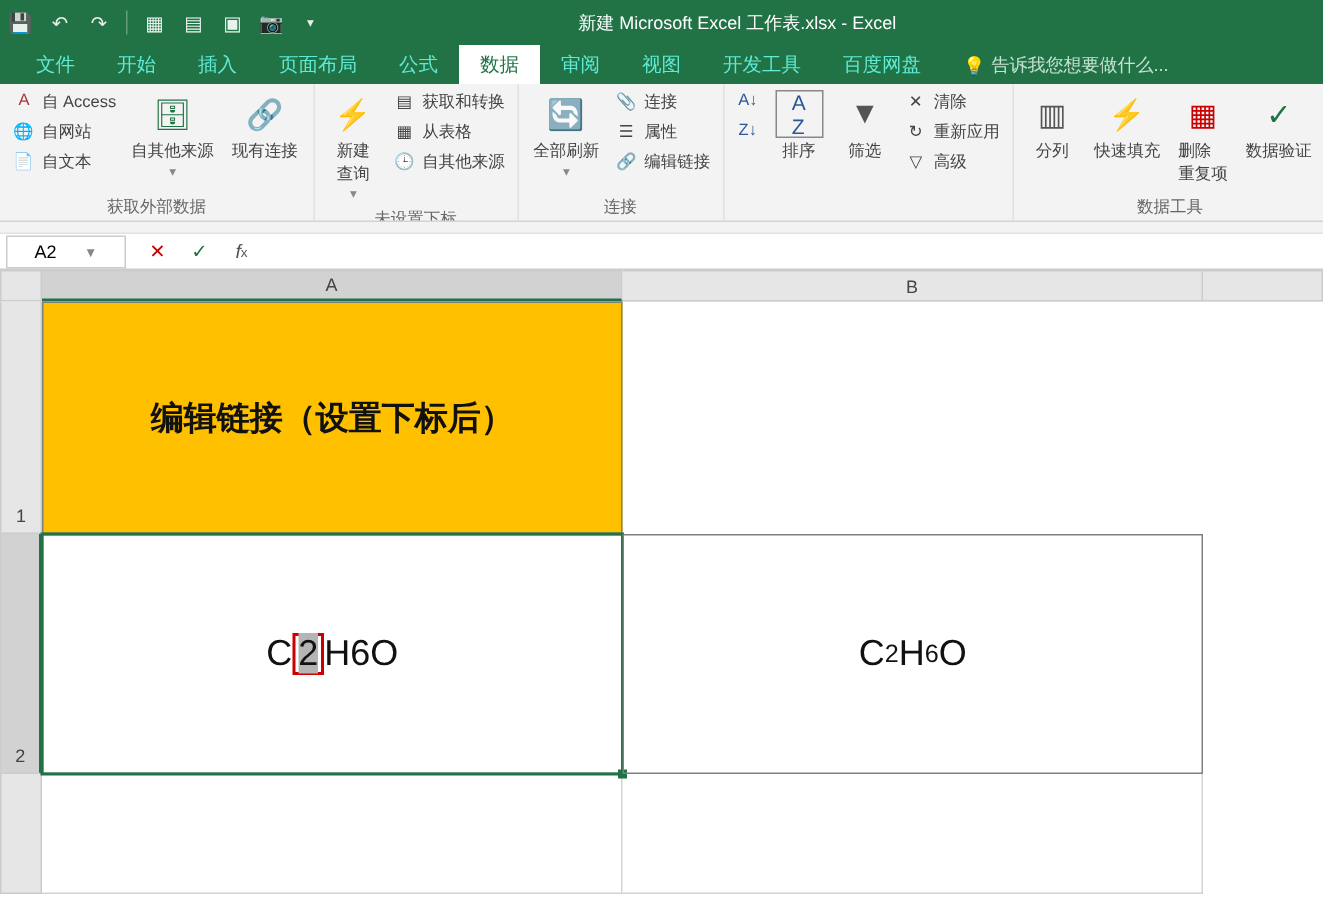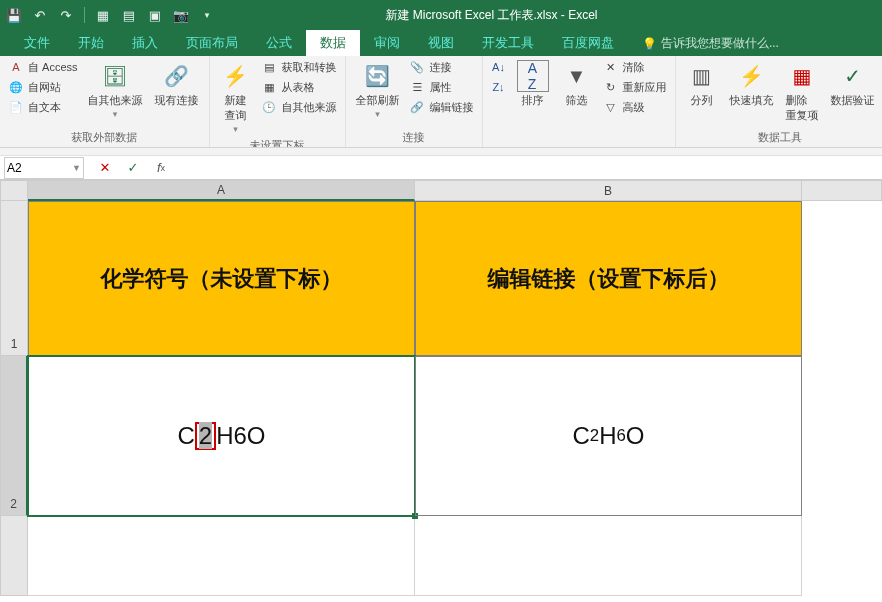--- a/index.html
+++ b/index.html
@@ -25,21 +25,21 @@
 .group-title { text-align: center; font-size: 11px; color: #666; padding: 2px 0; }
 .btn-col { display: flex; flex-direction: column; align-items: center; gap: 1px; cursor: pointer; padding: 2px 4px; }
 .btn-col .icon-lg { width: 32px; height: 32px; display: flex; align-items: center; justify-content: center; font-size: 20px; }
 .btn-col span { font-size: 11px; color: #444; text-align: left; white-space: nowrap; }
 .btn-list { display: flex; flex-direction: column; gap: 2px; }
 .btn-sm { display: flex; align-items: center; gap: 4px; font-size: 11px; color: #444; white-space: nowrap; cursor: pointer; padding: 1px 2px; }
 .btn-sm .icon-sm { width: 16px; height: 16px; display: flex; align-items: center; justify-content: center; font-size: 11px; }
 
 
 .formula-bar { height: 24px; background: #fff; border-bottom: 1px solid #ccc; display: flex; align-items: center; }
-.namebox { width: 80px; border: 1px solid #ccc; height: 22px; margin: 1px 4px; padding: 0 2px; font-size: 12px; display: flex; align-items: center; justify-content: space-between; }
+.namebox { width: 80px; border: 1px solid #ccc; height: 22px; margin: 1px 4px; padding: 0 18px; font-size: 12px; display: flex; align-items: center; justify-content: space-between; }
 .namebox .dd { color: #888; font-size: 9px; }
 .fb-btns { display: flex; gap: 10px; padding: 0 8px; }
 .fb-btn { width: 18px; height: 18px; display:flex; align-items:center; justify-content:center; font-size: 13px; color: #555; cursor:pointer; }
 .fb-input { flex: 1; padding: 0 8px; font-size: 13px; color: #333; }
 
 
 .grid-wrap { position: relative; background: #fff; }
 .corner { width: 28px; height: 21px; border: 1px solid #ccc; background: #e6e6e6; }
 .ch { height: 21px; border-top: 1px solid #ccc; border-bottom: 1px solid #ccc; border-right: 1px solid #ccc; background: #e6e6e6; color: #444; font-size: 12px; display: flex; align-items: center; justify-content: center; }
 .ch.active { background: #d2d2d2; border-bottom: 2px solid #217346; }
@@ -254,21 +254,20 @@
 
   <div class="grid-row">
     <div class="corner"></div>
     <div class="ch active" style="width:387px">A</div>
     <div class="ch" style="width:387px">B</div>
     <div class="ch" style="width:80px"></div>
   </div>
 
   <div class="grid-row">
     <div class="rh" style="height:155px">1</div>
-    <div class="cell header-cell" style="width:387px;height:155px">化学符号（未设置下标）</div>
     <div class="cell header-cell" style="width:387px;height:155px">编辑链接（设置下标后）</div>
   </div>
 
   <div class="grid-row">
     <div class="rh active" style="height:160px">2</div>
     <div class="cell data-cell" style="width:387px;height:160px;position:relative">
       <div class="sel-outline"></div>
       <span>C</span>
         <span class="edit-highlight"><span class="sel">2</span></span>
         <span>H6O</span>

